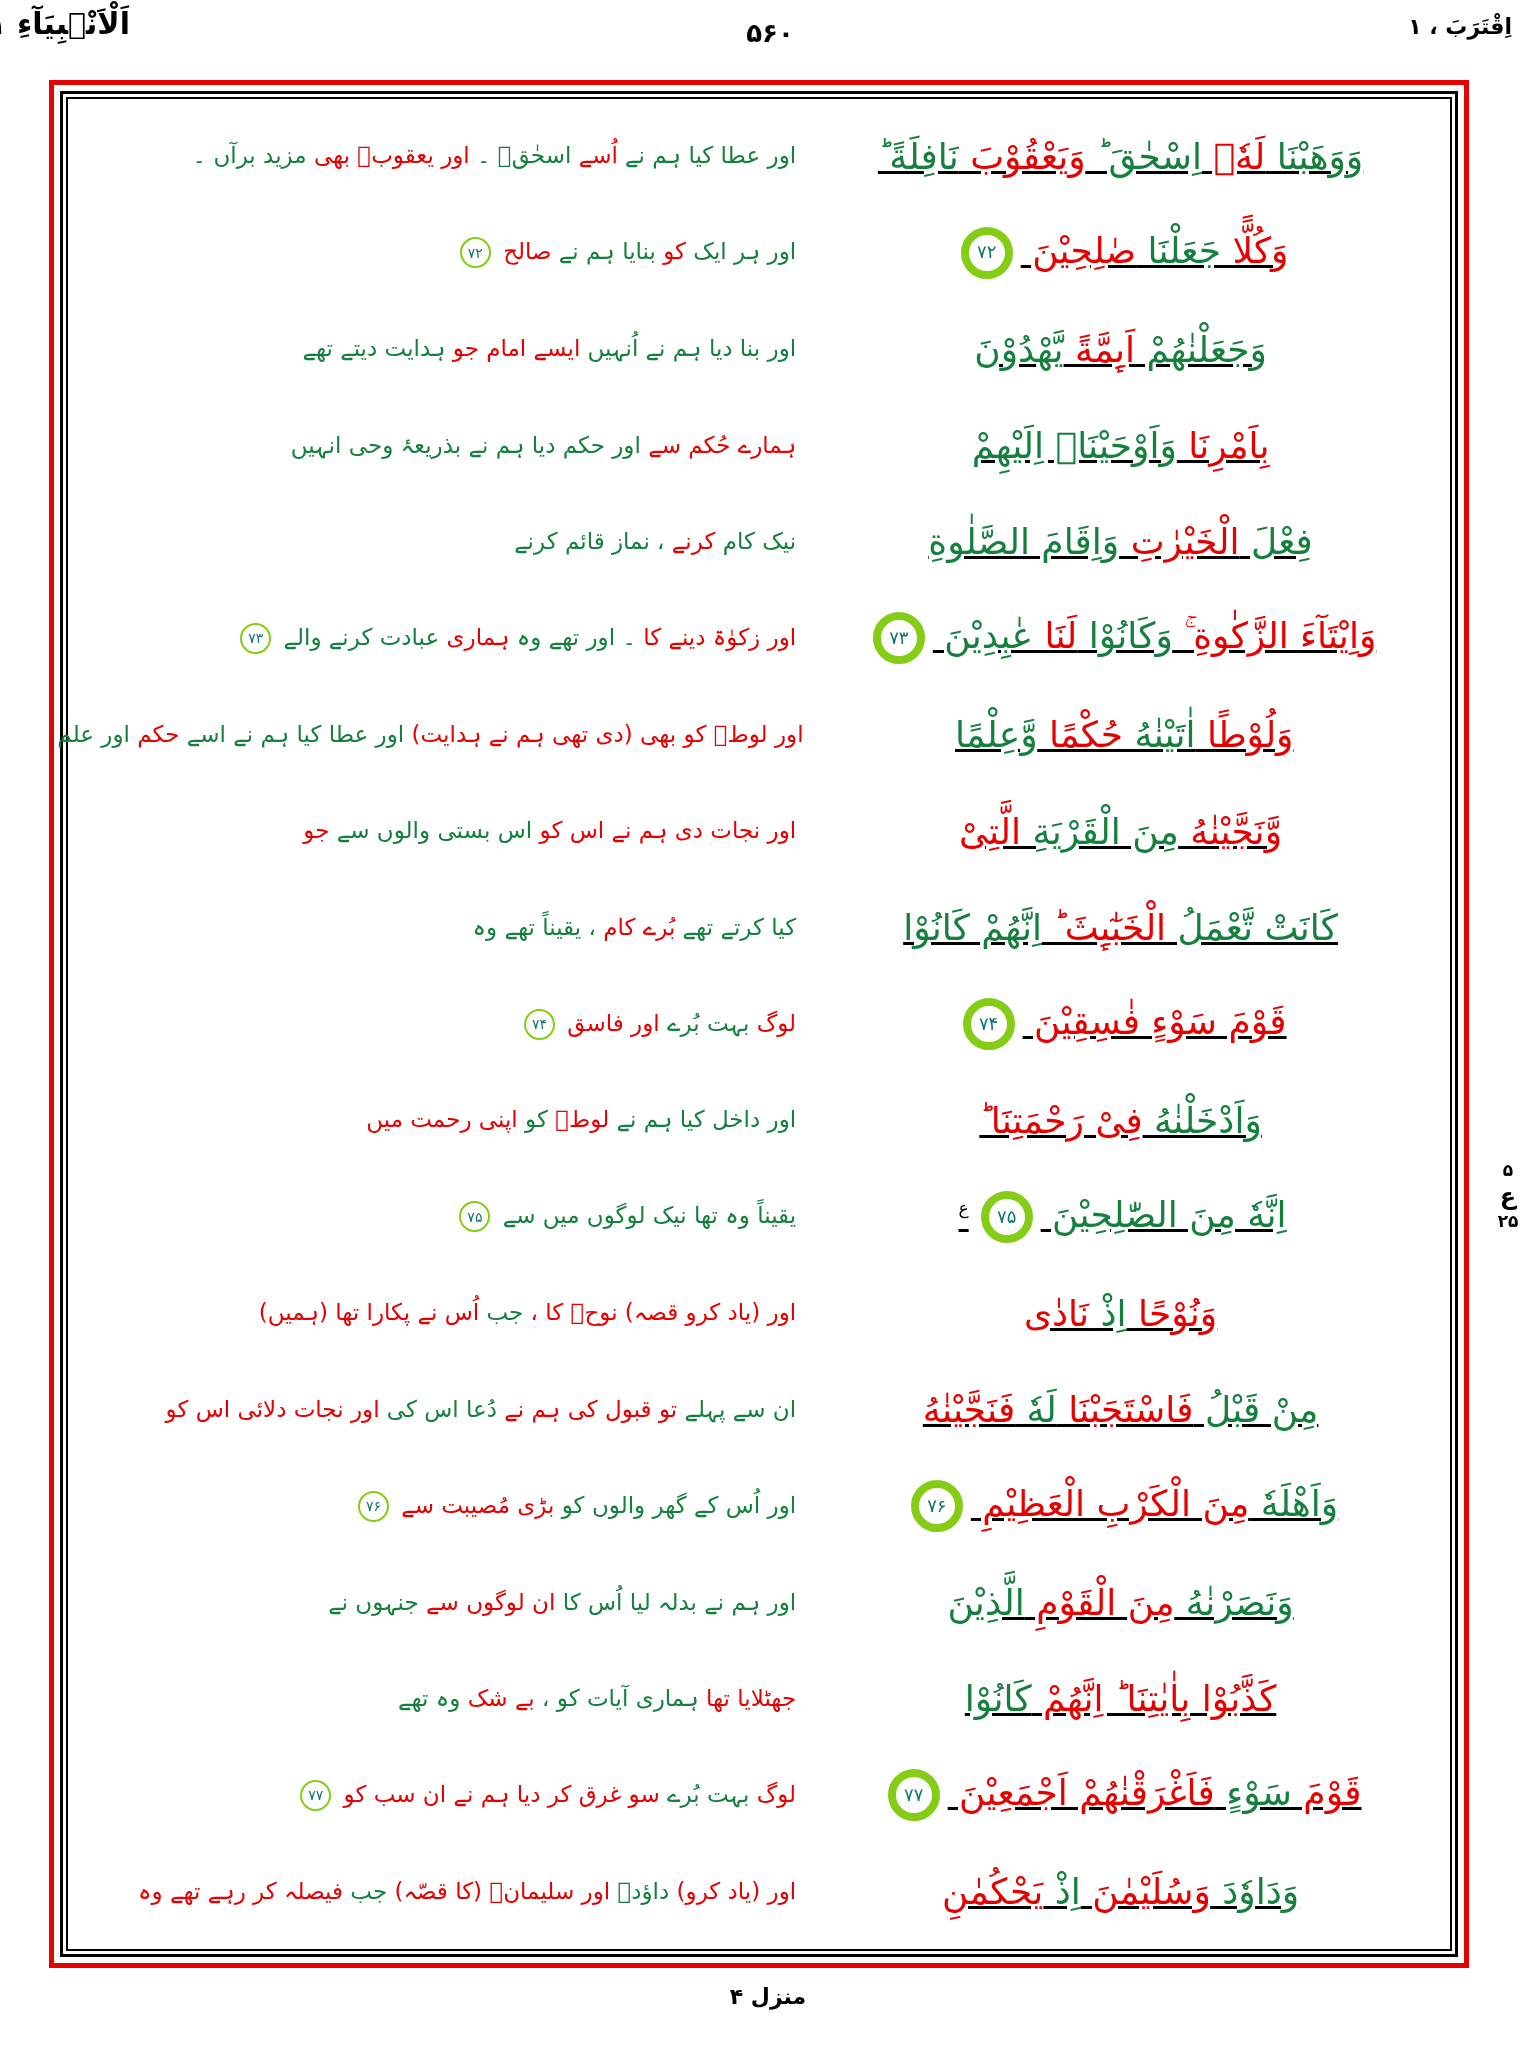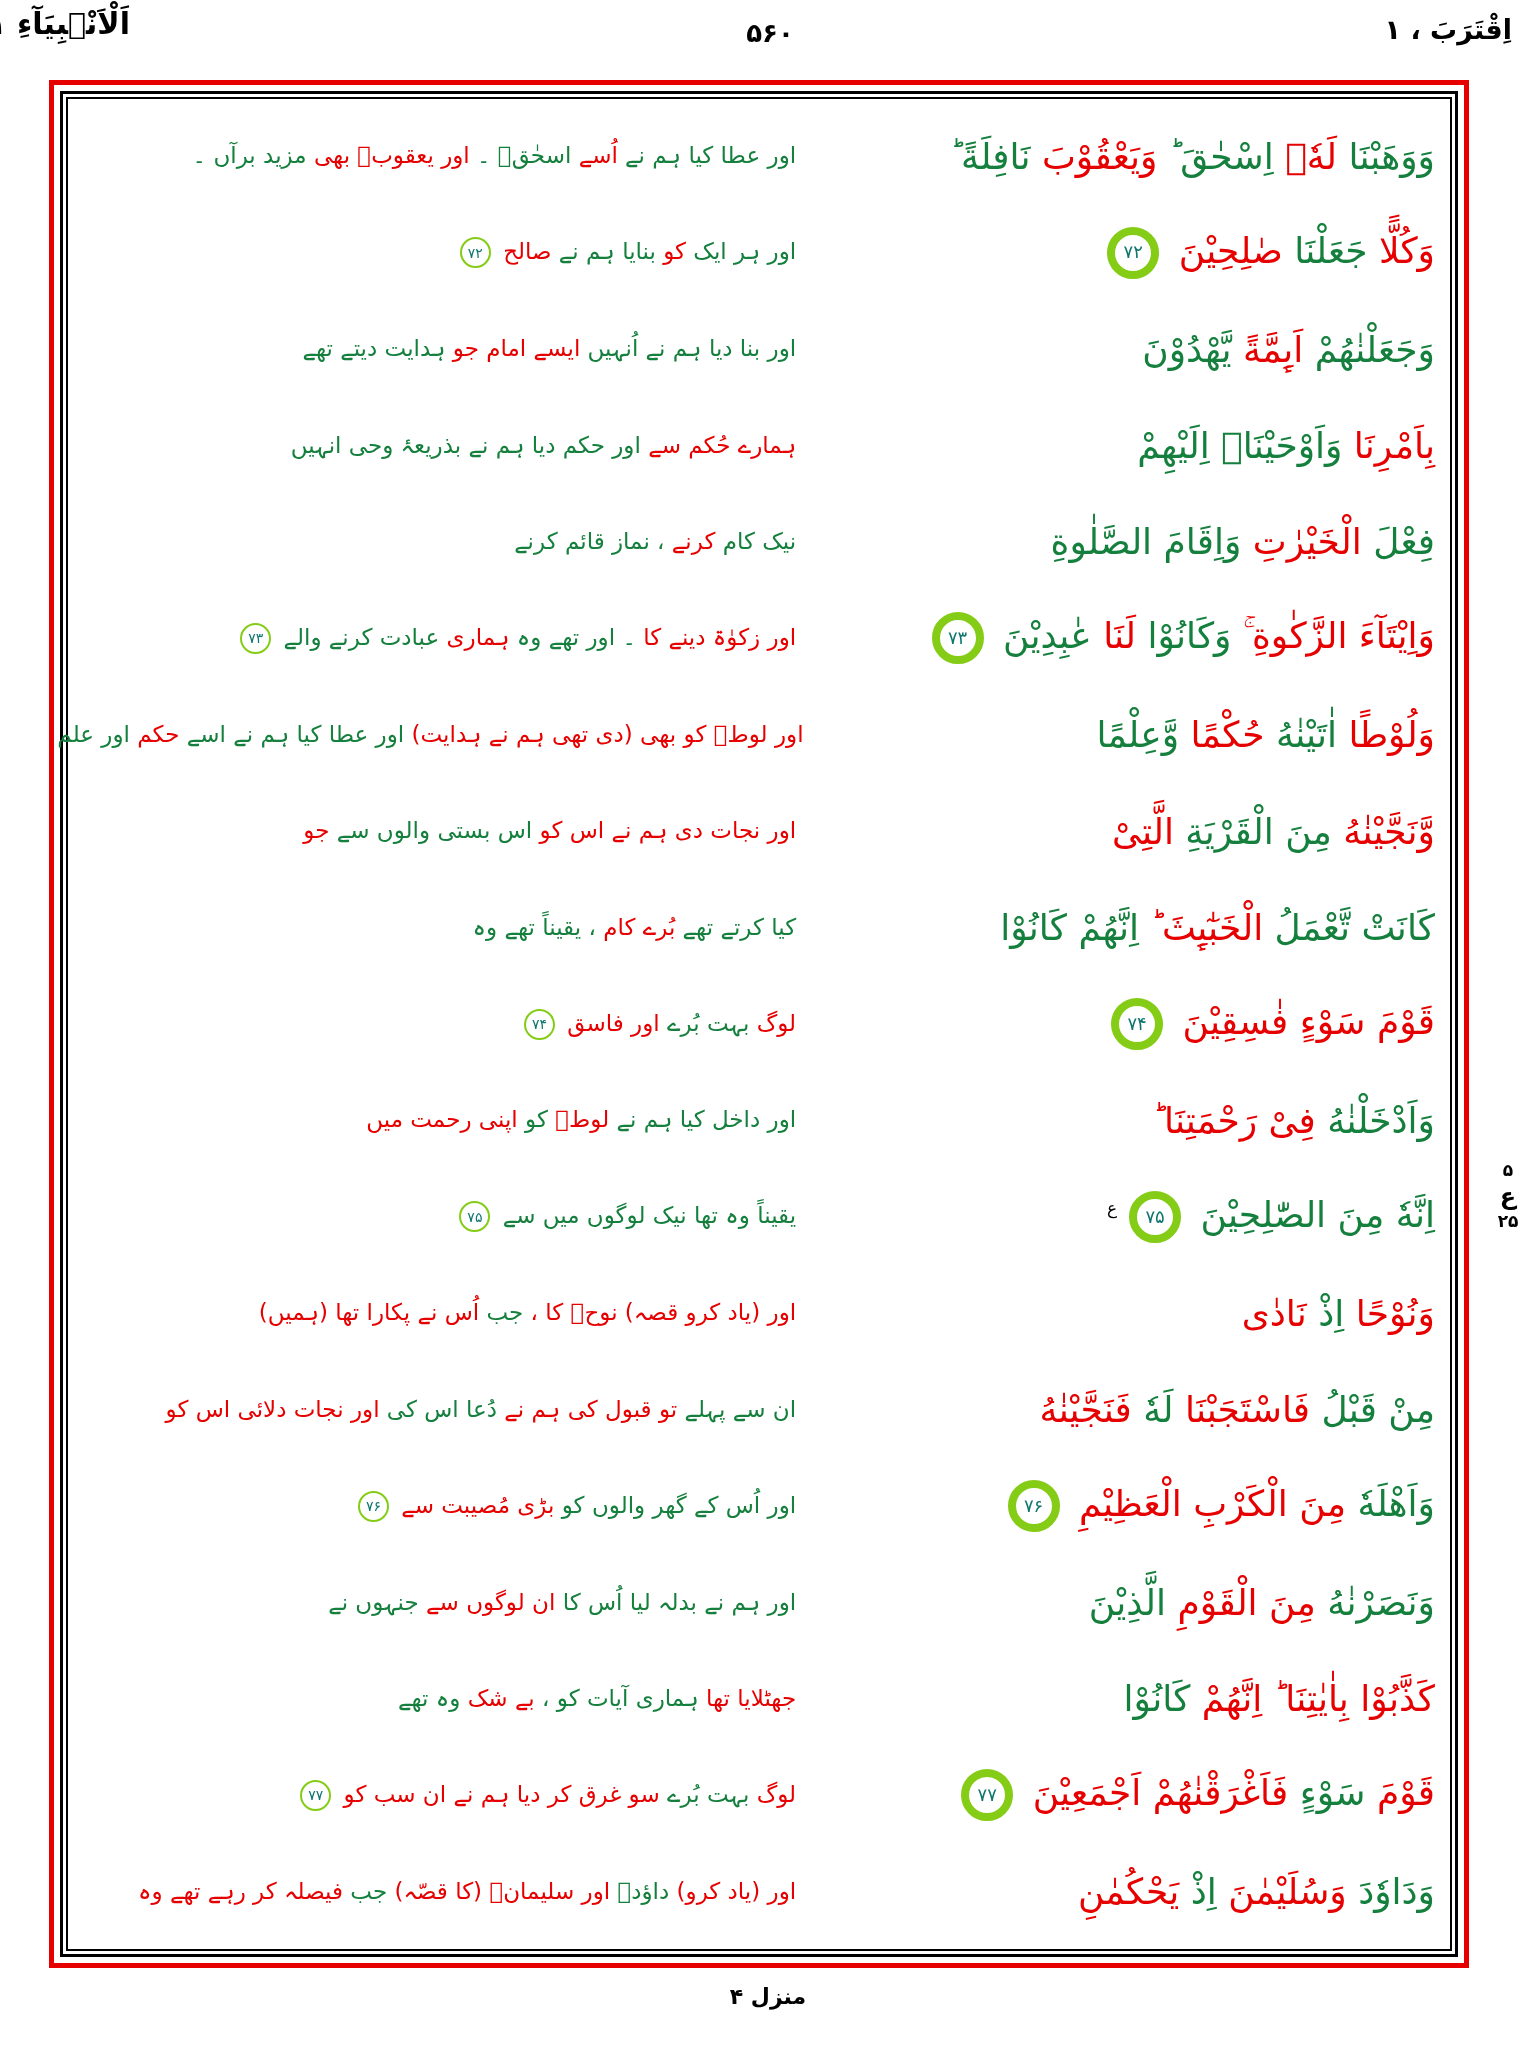--- a/index.html
+++ b/index.html
@@ -6,37 +6,37 @@
   body{
     width:1536px;height:2048px;position:relative;background:#ffffff;
     font-family:"DejaVu Sans", sans-serif;overflow:hidden;
   }
   
   .hdr-surah{position:absolute;top:6px;right:1406px;left:20px;text-align:left;
     font-size:30px;font-weight:bold;color:#000;white-space:nowrap;}
   .hdr-page{position:absolute;top:18px;left:690px;width:160px;text-align:center;
     font-size:26px;font-weight:bold;color:#000;}
   .hdr-juz{position:absolute;top:14px;left:1400px;right:24px;text-align:right;
-    font-size:27px;font-weight:bold;color:#000;white-space:nowrap;}
+    font-size:22px;font-weight:bold;color:#000;white-space:nowrap;}
   
   .frame-outer{
     position:absolute;left:49px;top:80px;width:1420px;height:1888px;
     box-sizing:border-box;border:5px solid #e60000;padding:6px;background:#fff;
   }
   .frame-inner{
     width:100%;height:100%;box-sizing:border-box;
     border:3px solid #000;
     box-shadow:inset 0 0 0 3px #fff, inset 0 0 0 5px #000;
     padding:14px 20px;
   }
   
   .rows{display:flex;flex-direction:column;height:100%;direction:rtl;}
   .row{flex:1;display:flex;align-items:center;}
-  .arabic{width:47%;text-align:right;font-size:36px;line-height:1.25;
-    color:#000;padding-left:10px;white-space:nowrap;}
+  .arabic{width:47%;text-align:center;font-size:36px;line-height:1.25;
+    color:#000;padding-left:10px;white-space:nowrap;text-decoration:underline;}
   .urdu{width:53%;text-align:right;font-size:23px;line-height:1.3;
     color:#000;padding-left:4px;white-space:nowrap;}
   .r{color:#e60000;}
   .b{color:#15803d;}
   .num{
     display:inline-flex;align-items:center;justify-content:center;
     width:36px;height:36px;border:8px solid #84cc16;border-radius:50%;
     font-size:18px;color:#0f766e;vertical-align:middle;margin:0 8px;
     background:#fff;flex:none;
   }

